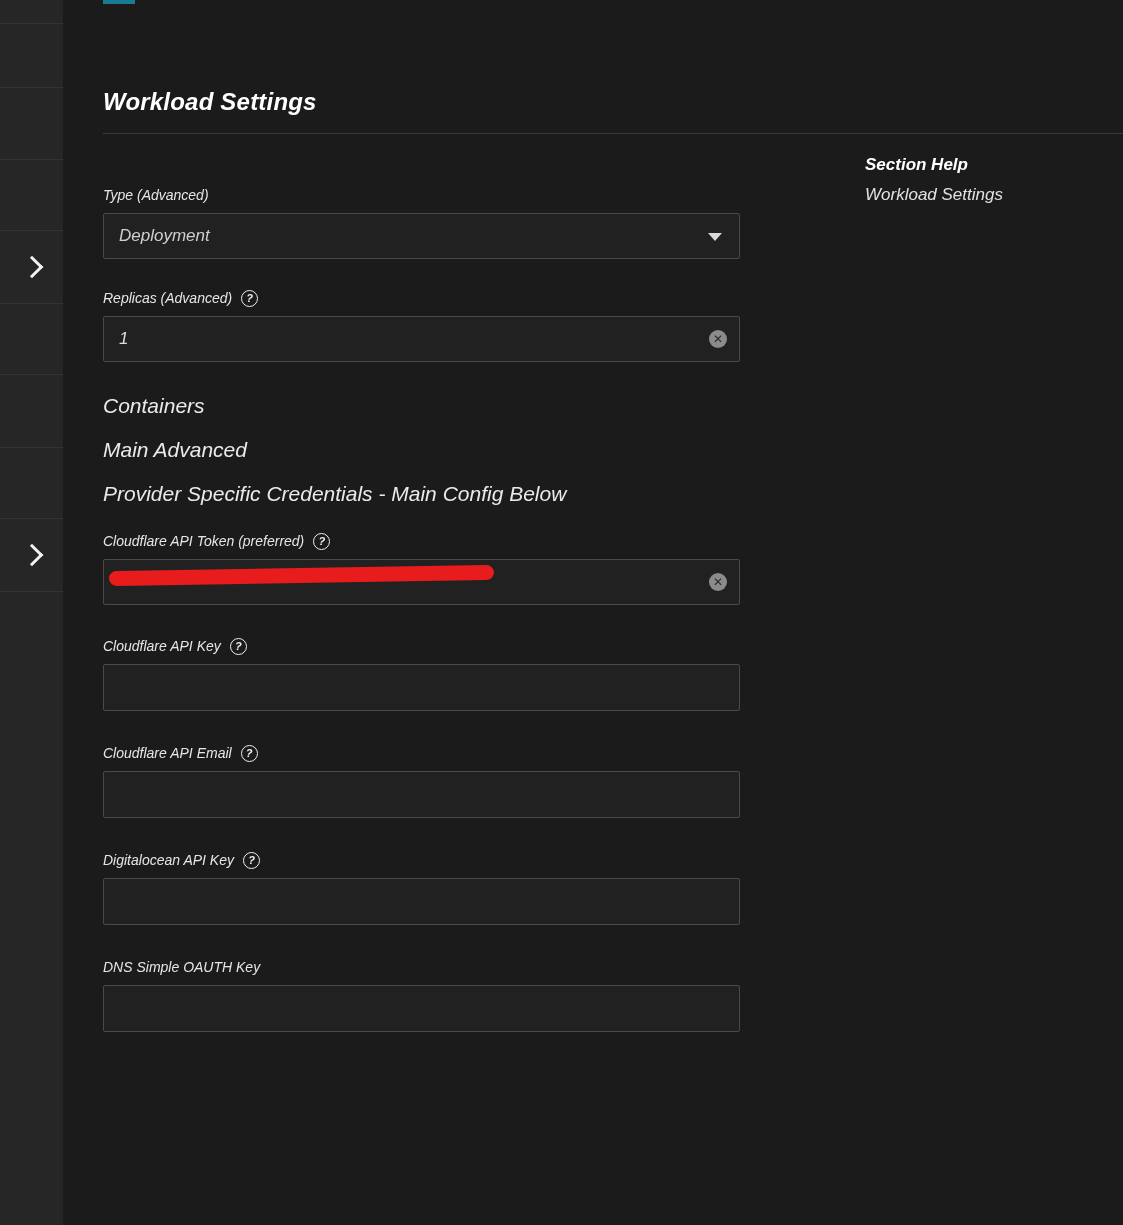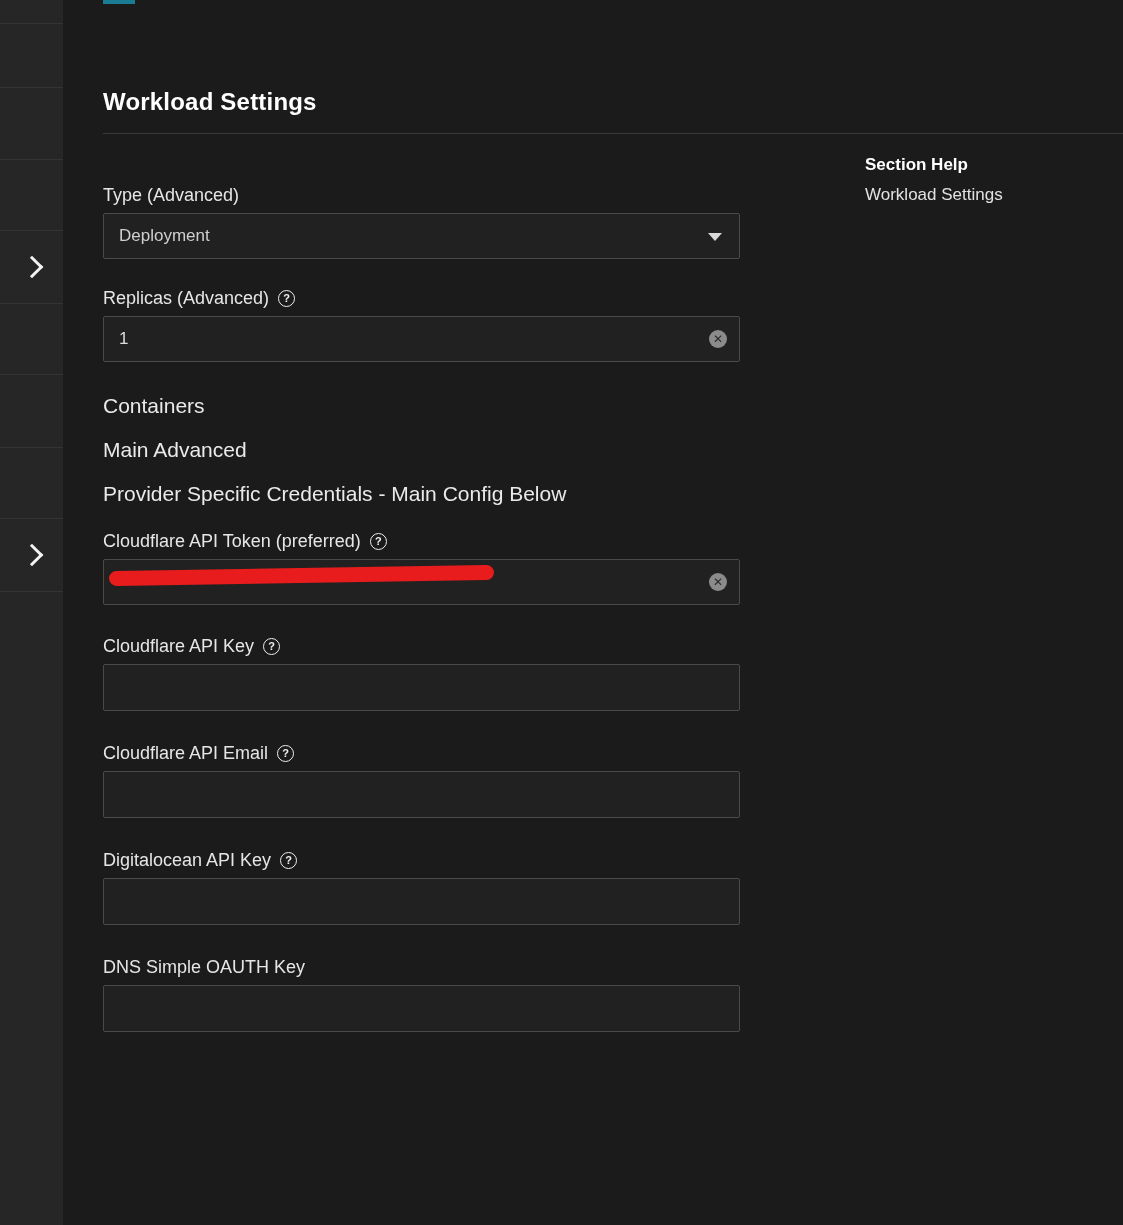--- a/index.html
+++ b/index.html
@@ -44,20 +44,21 @@
     transform: rotate(45deg);
   }
 
   
   #main {
     position: absolute;
     left: 63px; top: 0;
     width: 1060px;
     height: 977px;
     background: #1b1b1b;
+    font-style: italic;
   }
   #accent-tab {
     position: absolute;
     left: 40px; top: 0;
     width: 32px; height: 4px;
     background: #1a7c93;
   }
 
   #section-title {
     position: absolute;
@@ -101,21 +102,21 @@
   }
   .field { position: relative; margin-bottom: 26px; }
   .field-label-row {
     display: flex;
     align-items: center;
     gap: 9px;
     margin-bottom: 9px;
     height: 18px;
   }
   .field-label {
-    font-size: 18px;
+    font-size: 14px;
     color: #e6e6e6;
     line-height: 18px;
     white-space: nowrap;
   }
   .help-icon {
     width: 17px; height: 17px;
     border: 1.6px solid #f0f0f0;
     border-radius: 50%;
     color: #f0f0f0;
     font-size: 11px;

